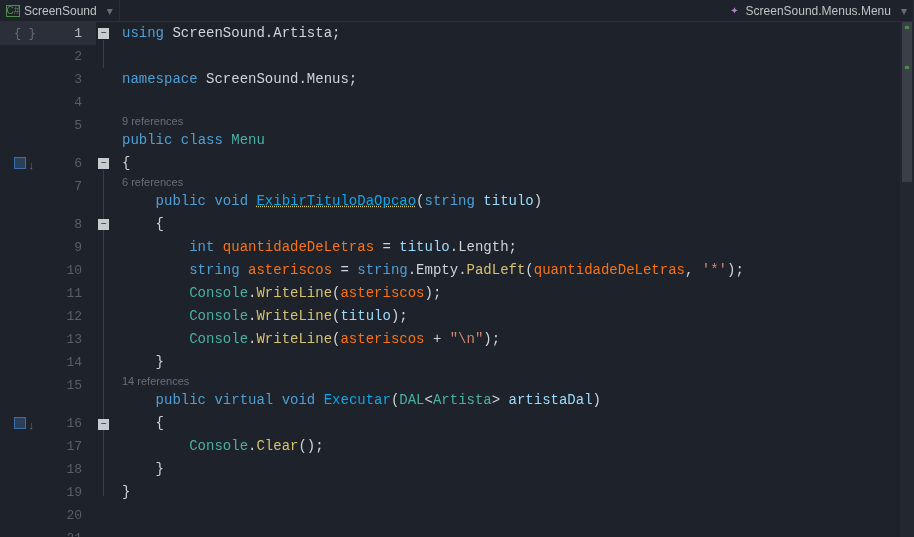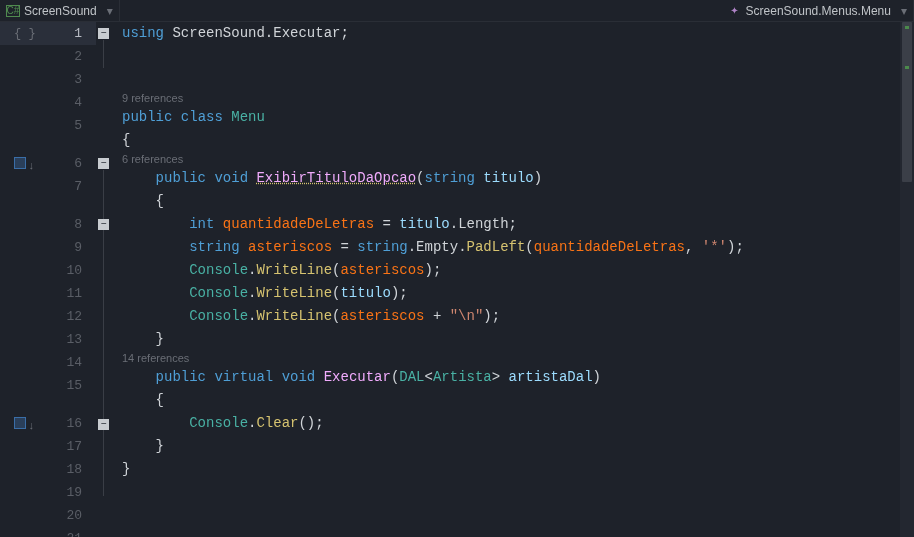--- a/index.html
+++ b/index.html
@@ -144,21 +144,21 @@
   color: #6a6e76;
   font-size: 11px;
   font-family: "Segoe UI", Tahoma, sans-serif;
   text-align: center;
 }
 
 
 .tk-key   { color: #4f9fd6; }
 .tk-type  { color: #49b1a4; }
 .tk-ns    { color: #d0d4d8; }
-.tk-method{ color: #f0abfc; text-align: right; }
+.tk-method{ color: #0ea5e9; text-align: right; }
 .tk-method.underline { text-decoration: underline dotted #d6c370; }
 .tk-param { color: #9cdcfe; }
 .tk-local { color: #f97316; }
 .tk-prop  { color: #d0d4d8; }
 .tk-punct { color: #d0d4d8; }
 .tk-str   { color: #d08770; }
 .tk-brace { color: #d0d4d8; }
 .tk-call  { color: #d6c370; }
 .tk-cursor{
   display:inline-block;
@@ -271,23 +271,24 @@
     <div class="fold-line" style="top:18px;height:28px"></div>
     <div class="fold-box" style="top:136px">−</div>
     <div class="fold-line" style="top:148px;height:326px"></div>
     <div class="fold-box" style="top:197px">−</div>
     <div class="fold-box" style="top:397px">−</div>
   </div>
 
   <div class="col-code">
 
 
-    <div class="row"><span class="tk-key">using</span> <span class="tk-ns">ScreenSound.Executar</span><span class="tk-punct">;</span></div>
-    <div class="row"></div>
-
+    <div class="row"><span class="tk-key">using</span> <span class="tk-ns">ScreenSound.Artista</span><span class="tk-punct">;</span></div>
+    <div class="row"></div>
+
+    <div class="row"><span class="tk-key">namespace</span> <span class="tk-ns">ScreenSound.Menus</span><span class="tk-punct">;</span></div>
     <div class="row"></div>
 
     <div class="row-codelens"><span class="codelens">9 references</span></div>
 
     <div class="row"><span class="tk-key">public</span> <span class="tk-key">class</span> <span class="tk-type">Menu</span></div>
 
     <div class="row"><span class="tk-brace">{</span></div>
 
     <div class="row-codelens">    <span class="codelens">6 references</span></div>
 

